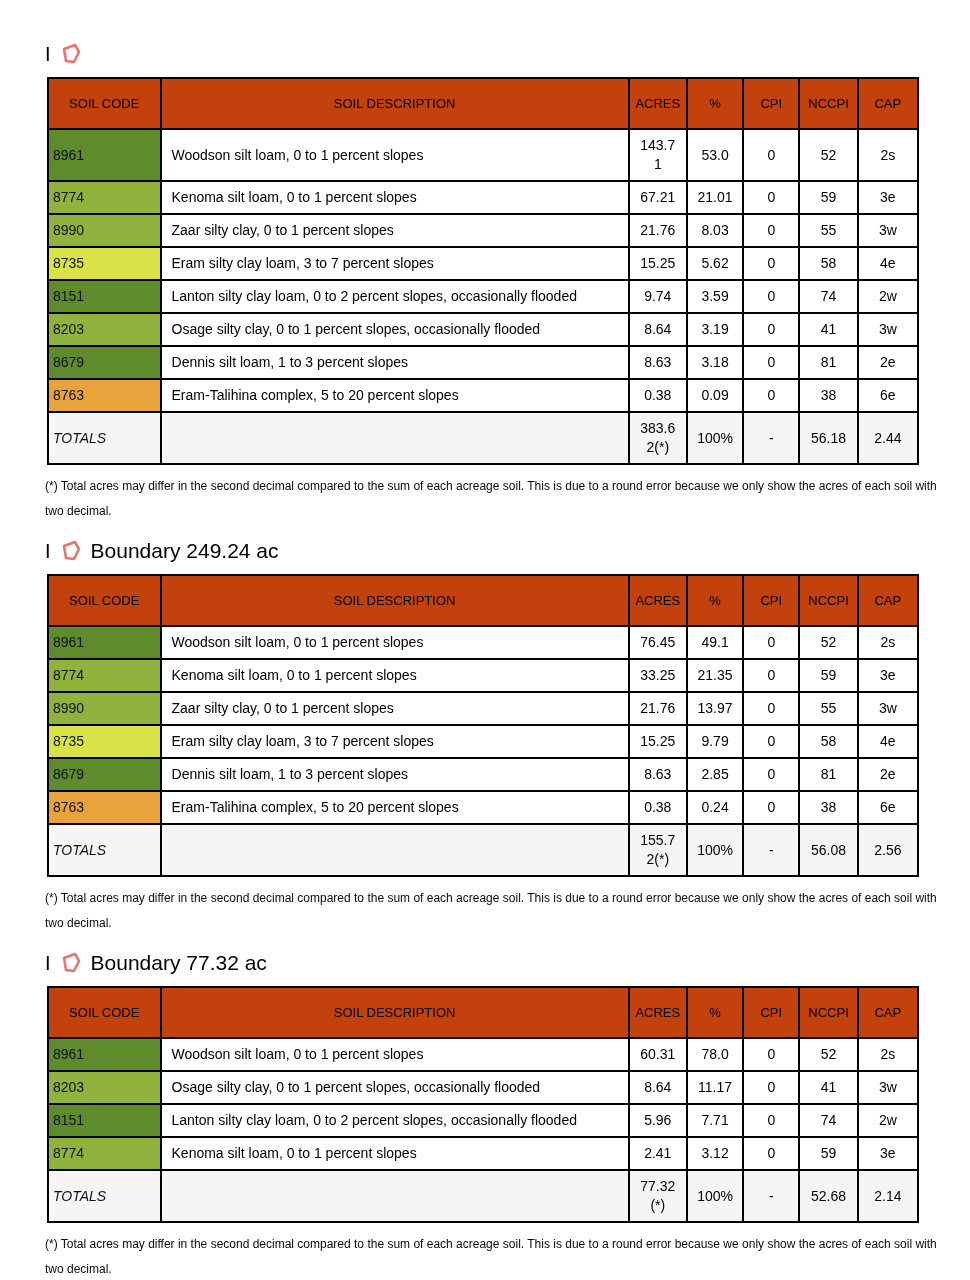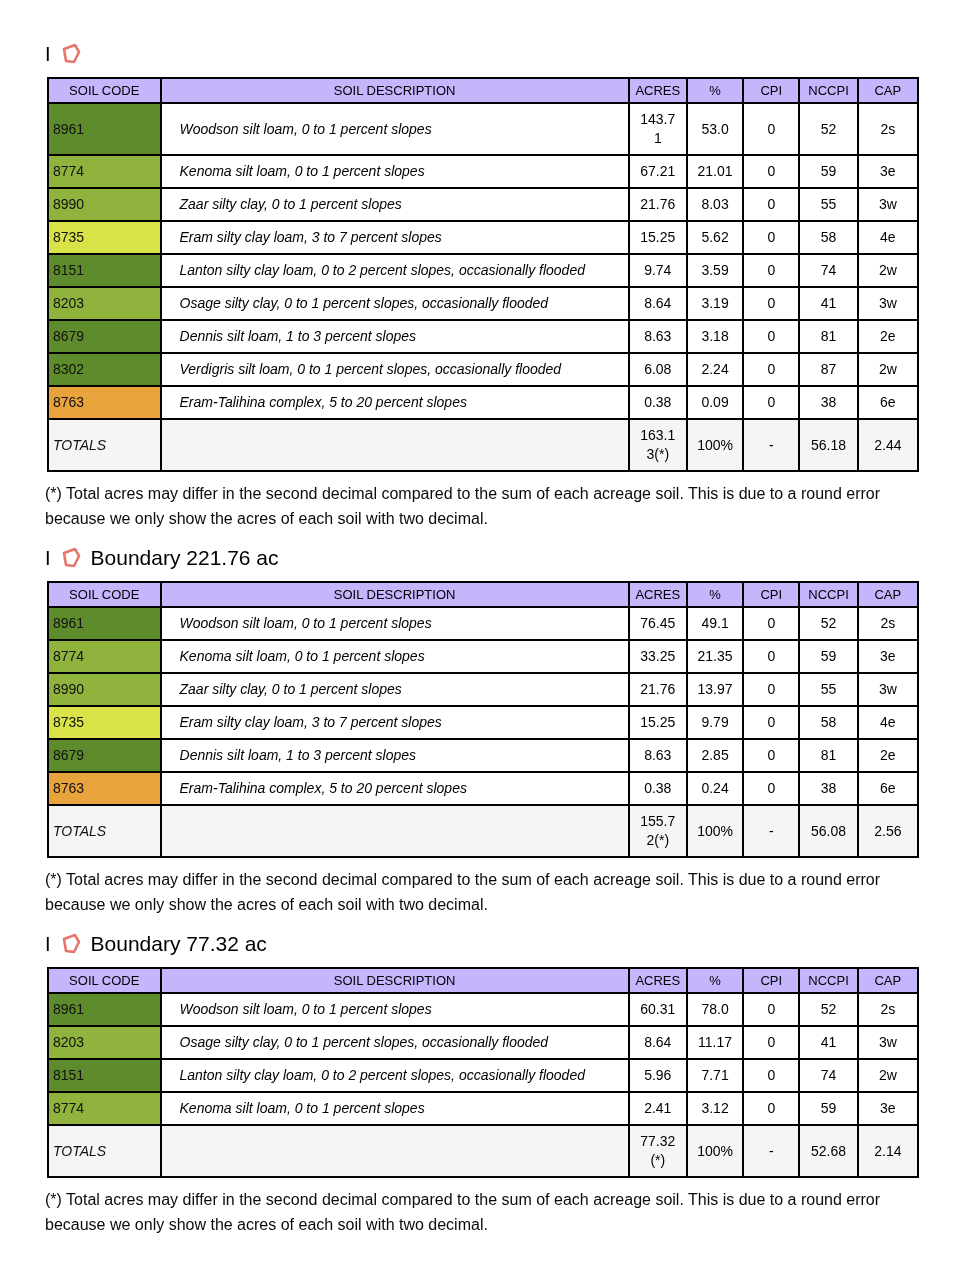--- a/index.html
+++ b/index.html
@@ -31,35 +31,35 @@
   col.c-code  { width: 112px; }
   col.c-desc  { width: 466px; }
   col.c-acres { width: 58px; }
   col.c-pct   { width: 56px; }
   col.c-cpi   { width: 56px; }
   col.c-nccpi { width: 58px; }
   col.c-cap   { width: 60px; }
 
   th, td { border: 2px solid #000; vertical-align: middle; }
   th {
-    background: #c4b5fd;
+    background: #c2410c;
     font-weight: 400;
     font-size: 13px;
-    padding: 4px 2px;
+    padding: 17px 2px;
     text-align: center;
   }
   td { font-size: 14px; line-height: 19px; padding: 6px 4px; }
   td.code { color: #111; }
-  td.desc { text-align: left; padding-left: 18px; font-style: italic; }
+  td.desc { text-align: left; padding-left: 10px; }
   td.num  { text-align: center; word-break: break-all; padding: 6px 7px; }
   tr.totals td { background: #f5f5f5; }
   tr.totals td.code { background: #f5f5f5; font-style: italic; }
 
   .footnote {
-    font-size: 16px;
+    font-size: 12px;
     line-height: 25px;
     width: 896px;
     margin: 9px 0 15px 0;
     color: #0a0a0a;
   }
   .bottom-icon-wrap { padding: 10px 0 0 8px; }
 </style>
 </head>
 <body>
 
@@ -151,58 +151,49 @@
           <tr class="">
           <td class="code" style="background-color: rgb(94, 139, 44);">8679</td>
           <td class="desc">Dennis silt loam, 1 to 3 percent slopes</td>
           <td class="num">8.63</td>
           <td class="num">3.18</td>
           <td class="num">0</td>
           <td class="num">81</td>
           <td class="num">2e</td>
         </tr>
           <tr class="">
-          <td class="code" style="background-color: rgb(94, 139, 44);">8302</td>
-          <td class="desc">Verdigris silt loam, 0 to 1 percent slopes, occasionally flooded</td>
-          <td class="num">6.08</td>
-          <td class="num">2.24</td>
-          <td class="num">0</td>
-          <td class="num">87</td>
-          <td class="num">2w</td>
-        </tr>
-          <tr class="">
           <td class="code" style="background-color: rgb(233, 163, 60);">8763</td>
           <td class="desc">Eram-Talihina complex, 5 to 20 percent slopes</td>
           <td class="num">0.38</td>
           <td class="num">0.09</td>
           <td class="num">0</td>
           <td class="num">38</td>
           <td class="num">6e</td>
         </tr>
         <tr class="totals">
           <td class="code">TOTALS</td>
           <td class="desc"></td>
-          <td class="num">163.13(*)</td>
+          <td class="num">383.62(*)</td>
           <td class="num">100%</td>
           <td class="num">-</td>
           <td class="num">56.18</td>
           <td class="num">2.44</td>
         </tr>
       </tbody>
     </table>
     <p class="footnote">(*) Total acres may differ in the second decimal compared to the sum of each acreage soil. This is due to a round error because we only show the acres of each soil with two decimal.</p>
   </section>
 
   <section>
     <div class="sec-title">
       <span class="prefix">I</span>
       <svg class="poly-icon" viewBox="0 0 24 24" fill="none">
         <path d="M5 7 L16 3 L20 10 L15 20 L7 19 Z" stroke-width="2.6" stroke-linejoin="round" stroke="#e7756b"></path>
       </svg>
-      <span>Boundary 221.76 ac</span>
+      <span>Boundary 249.24 ac</span>
     </div>
     <table>
       <colgroup>
           <col class="c-code">
           <col class="c-desc">
           <col class="c-acres">
           <col class="c-pct">
           <col class="c-cpi">
           <col class="c-nccpi">
           <col class="c-cap">

